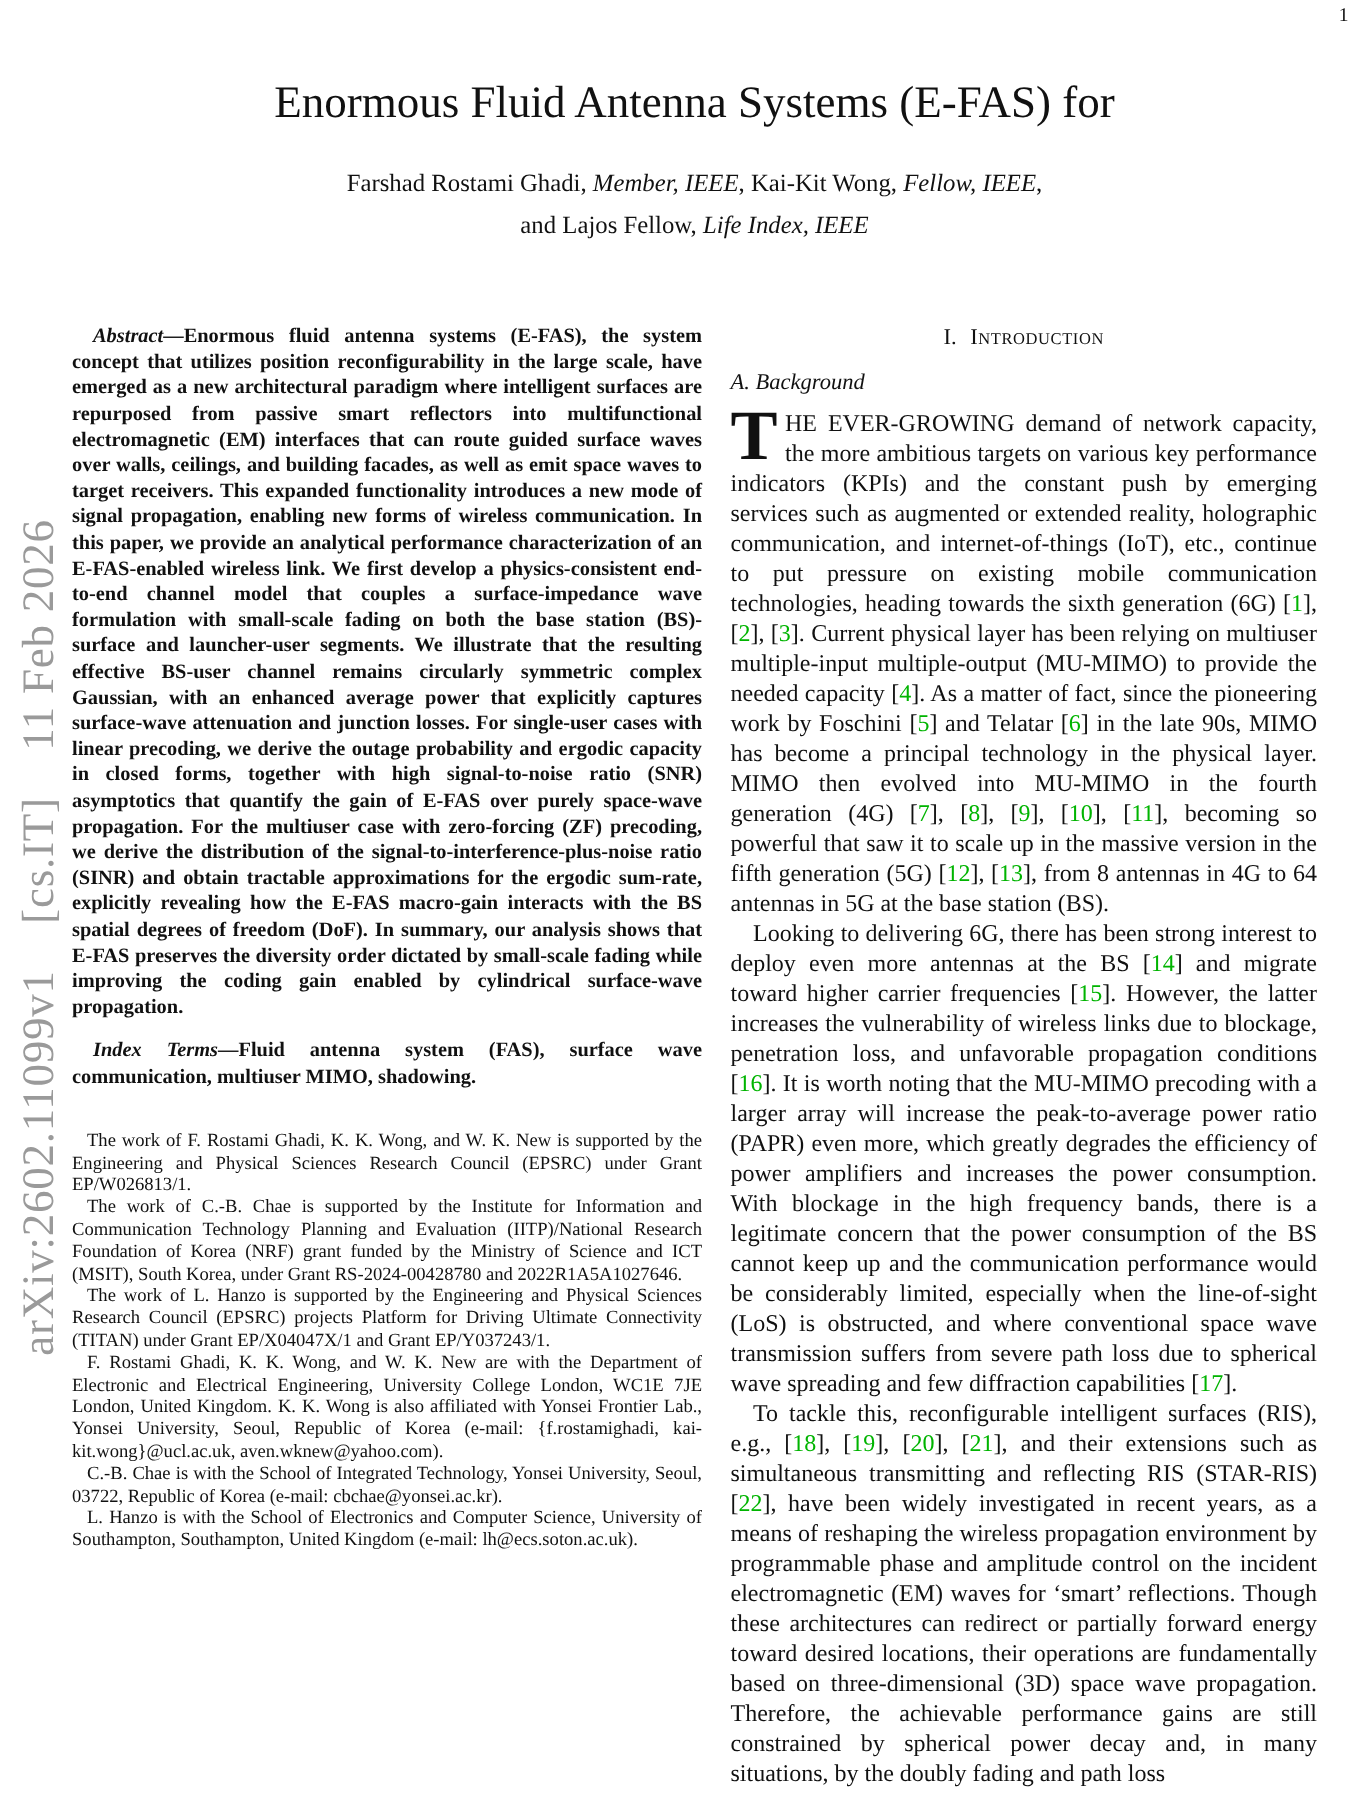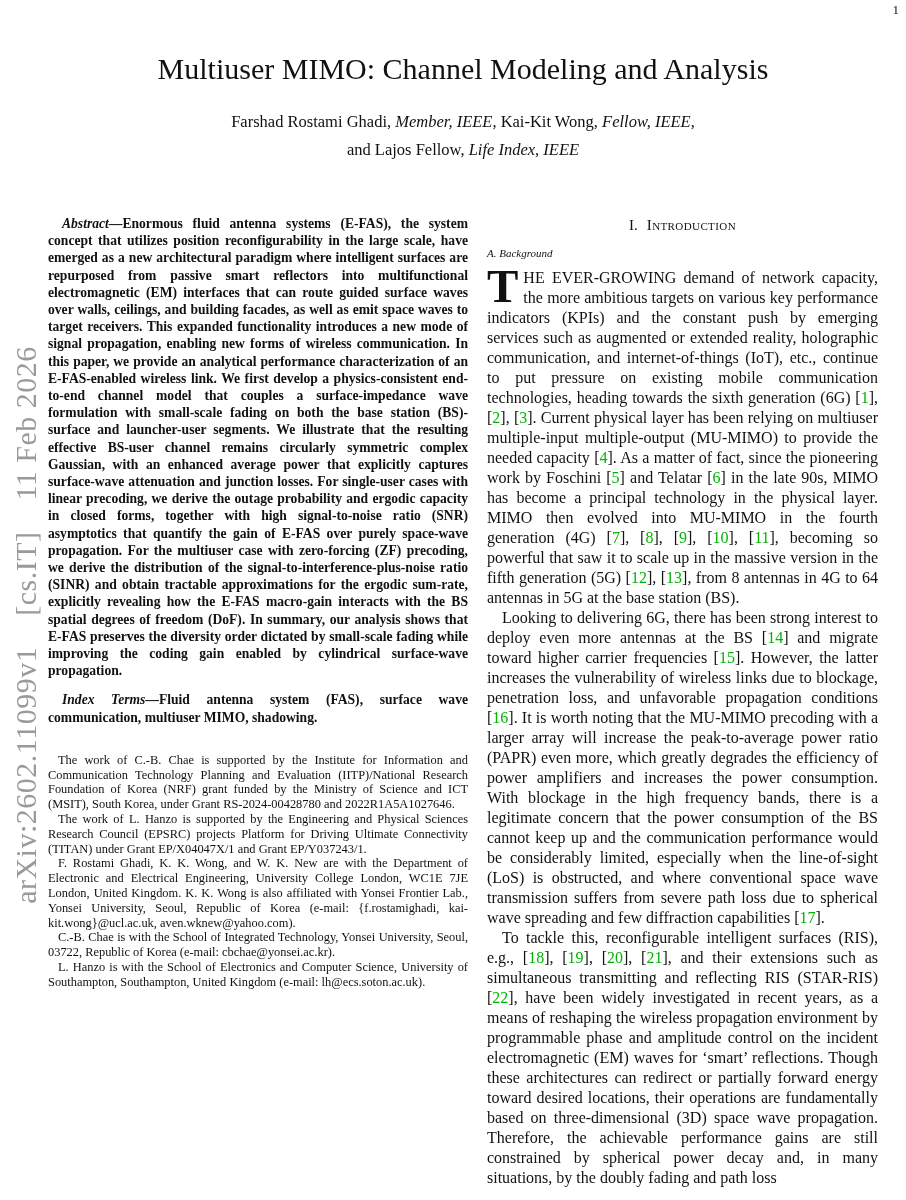--- a/index.html
+++ b/index.html
@@ -79,21 +79,21 @@
   .footnotes p{text-indent:10px;}
   .sec-heading{
     text-align:center;
     font-size:15px;
     margin-top:2px;
   }
   .sec-num{margin-right:9px;}
   .sec-title{font-variant:small-caps;letter-spacing:0.4px;}
   .subsec{
     font-style:italic;
-    font-size:11px;
+    font-size:15px;
     margin:13px 0 9px 0;
   }
   .bodytext{
     font-size:16px;
     line-height:20px;
     text-align:justify;
   }
   .bodytext p.indent{text-indent:15px;}
   .dropcap{
     float:left;
@@ -108,36 +108,37 @@
 </head>
 <body>
 
 <div class="pageno">1</div>
 
 <div class="watermark">arXiv:2602.11099v1  [cs.IT]  11 Feb 2026</div>
 
 <div class="content">
 
   <div class="title">
-    <div>Multiuser MIMO: Channel Modeling and Analysis</div>
+    <div>Enormous Fluid Antenna Systems (E-FAS) for</div>
   </div>
 
   <div class="authors">
     <div><span>Farshad Rostami Ghadi, </span><span style="font-style: italic;">Member, IEEE</span><span>, Kai-Kit Wong, </span><span style="font-style: italic;">Fellow, IEEE</span><span>,</span></div>
     <div><span>and Lajos Fellow, </span><span style="font-style: italic;">Life Index, IEEE</span></div>
   </div>
 
   <div class="columns">
 
     <div class="col-left">
       <p class="abstract"><span class="lbl">Abstract</span><span>—Enormous fluid antenna systems (E-FAS), the system concept that utilizes position reconfigurability in the large scale, have emerged as a new architectural paradigm where intelligent surfaces are repurposed from passive smart reflectors into multifunctional electromagnetic (EM) interfaces that can route guided surface waves over walls, ceilings, and building facades, as well as emit space waves to target receivers. This expanded functionality introduces a new mode of signal propagation, enabling new forms of wireless communication. In this paper, we provide an analytical performance characterization of an E-FAS-enabled wireless link. We first develop a physics-consistent end-to-end channel model that couples a surface-impedance wave formulation with small-scale fading on both the base station (BS)-surface and launcher-user segments. We illustrate that the resulting effective BS-user channel remains circularly symmetric complex Gaussian, with an enhanced average power that explicitly captures surface-wave attenuation and junction losses. For single-user cases with linear precoding, we derive the outage probability and ergodic capacity in closed forms, together with high signal-to-noise ratio (SNR) asymptotics that quantify the gain of E-FAS over purely space-wave propagation. For the multiuser case with zero-forcing (ZF) precoding, we derive the distribution of the signal-to-interference-plus-noise ratio (SINR) and obtain tractable approximations for the ergodic sum-rate, explicitly revealing how the E-FAS macro-gain interacts with the BS spatial degrees of freedom (DoF). In summary, our analysis shows that E-FAS preserves the diversity order dictated by small-scale fading while improving the coding gain enabled by cylindrical surface-wave propagation.</span></p>
 
       <p class="idxterms"><span class="lbl">Index Terms</span><span>—Fluid antenna system (FAS), surface wave communication, multiuser MIMO, shadowing.</span></p>
 
       <div class="footnotes">
+        <p>The work of F. Rostami Ghadi, K. K. Wong, and W. K. New is supported by the Engineering and Physical Sciences Research Council (EPSRC) under Grant EP/W026813/1.</p>
         <p>The work of C.-B. Chae is supported by the Institute for Information and Communication Technology Planning and Evaluation (IITP)/National Research Foundation of Korea (NRF) grant funded by the Ministry of Science and ICT (MSIT), South Korea, under Grant RS-2024-00428780 and 2022R1A5A1027646.</p>
         <p>The work of L. Hanzo is supported by the Engineering and Physical Sciences Research Council (EPSRC) projects Platform for Driving Ultimate Connectivity (TITAN) under Grant EP/X04047X/1 and Grant EP/Y037243/1.</p>
         <p>F. Rostami Ghadi, K. K. Wong, and W. K. New are with the Department of Electronic and Electrical Engineering, University College London, WC1E 7JE London, United Kingdom. K. K. Wong is also affiliated with Yonsei Frontier Lab., Yonsei University, Seoul, Republic of Korea (e-mail: {f.rostamighadi, kai-kit.wong}@ucl.ac.uk, aven.wknew@yahoo.com).</p>
         <p>C.-B. Chae is with the School of Integrated Technology, Yonsei University, Seoul, 03722, Republic of Korea (e-mail: cbchae@yonsei.ac.kr).</p>
         <p>L. Hanzo is with the School of Electronics and Computer Science, University of Southampton, Southampton, United Kingdom (e-mail: lh@ecs.soton.ac.uk).</p>
       </div>
     </div>
 
     <div class="col-right">
       <div class="sec-heading"><span class="sec-num">I.</span><span class="sec-title">Introduction</span></div>

